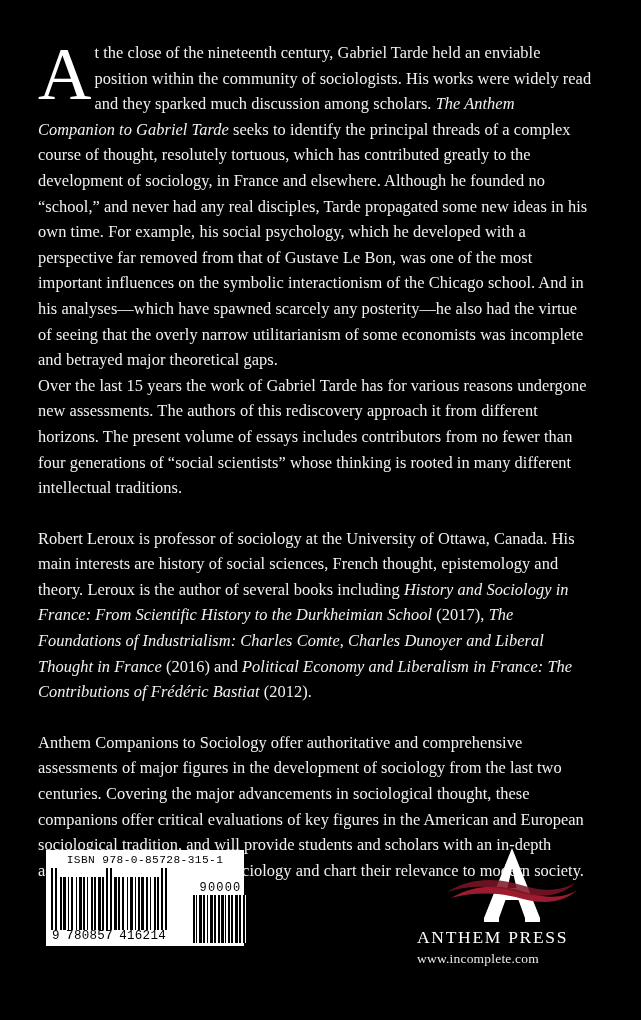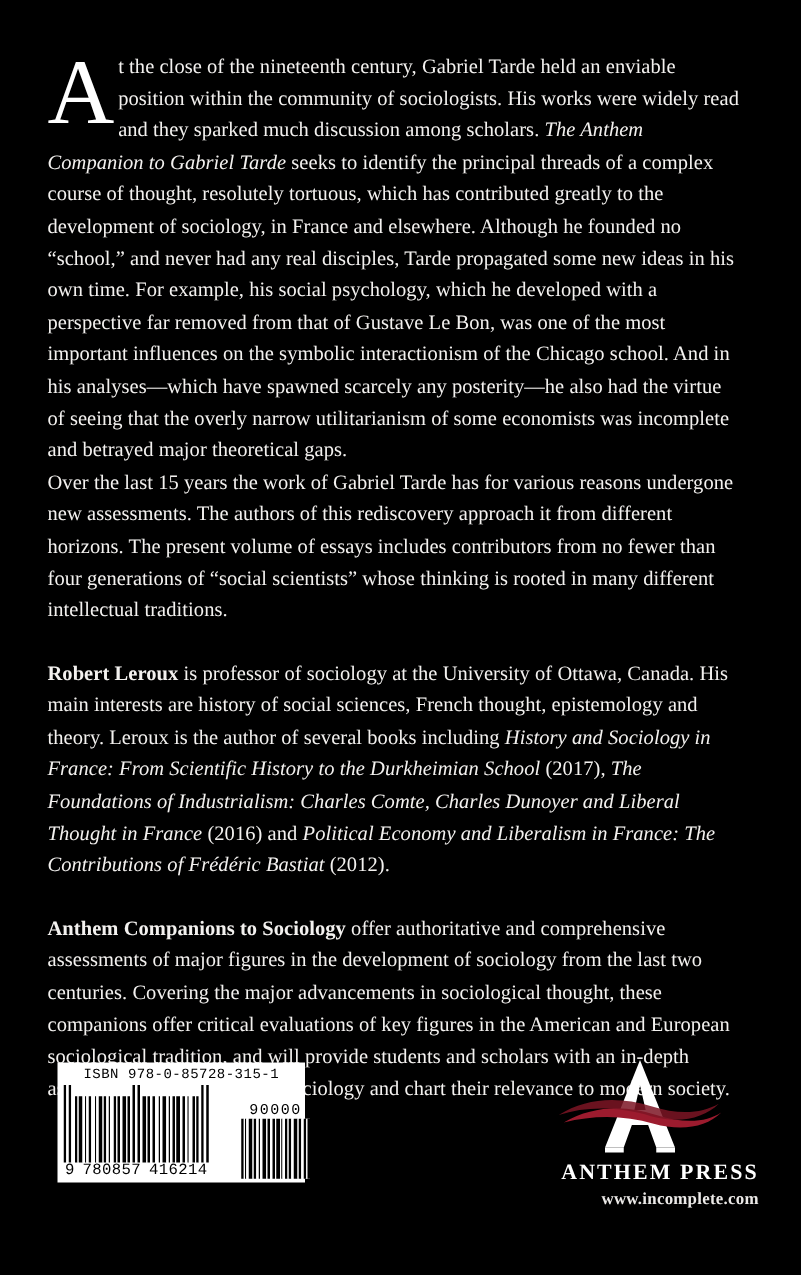--- a/index.html
+++ b/index.html
@@ -56,21 +56,21 @@
     margin: 0 1px 0 0;
     color: #ffffff;
     font-weight: 400;
   }
 
   .spacer-para {
     height: 25px;
   }
 
   .bold {
-    font-weight: 700;
+    font-weight: 400;
   }
 
   .ital {
     font-style: italic;
   }
 
   
   .bottom-zone {
     position: absolute;
     left: 0;
@@ -164,22 +164,21 @@
     padding: 0 1px;
     letter-spacing: 0.3px;
   }
 
   
   .publisher {
     position: absolute;
     right: 34px;
     top: 4px;
     width: 190px;
-    text-align: right;
-    font-weight: bold;
+    text-align: left;
   }
 
   .logo-mark {
     position: relative;
     width: 190px;
     height: 82px;
   }
 
   .logo-mark svg {
     display: block;

